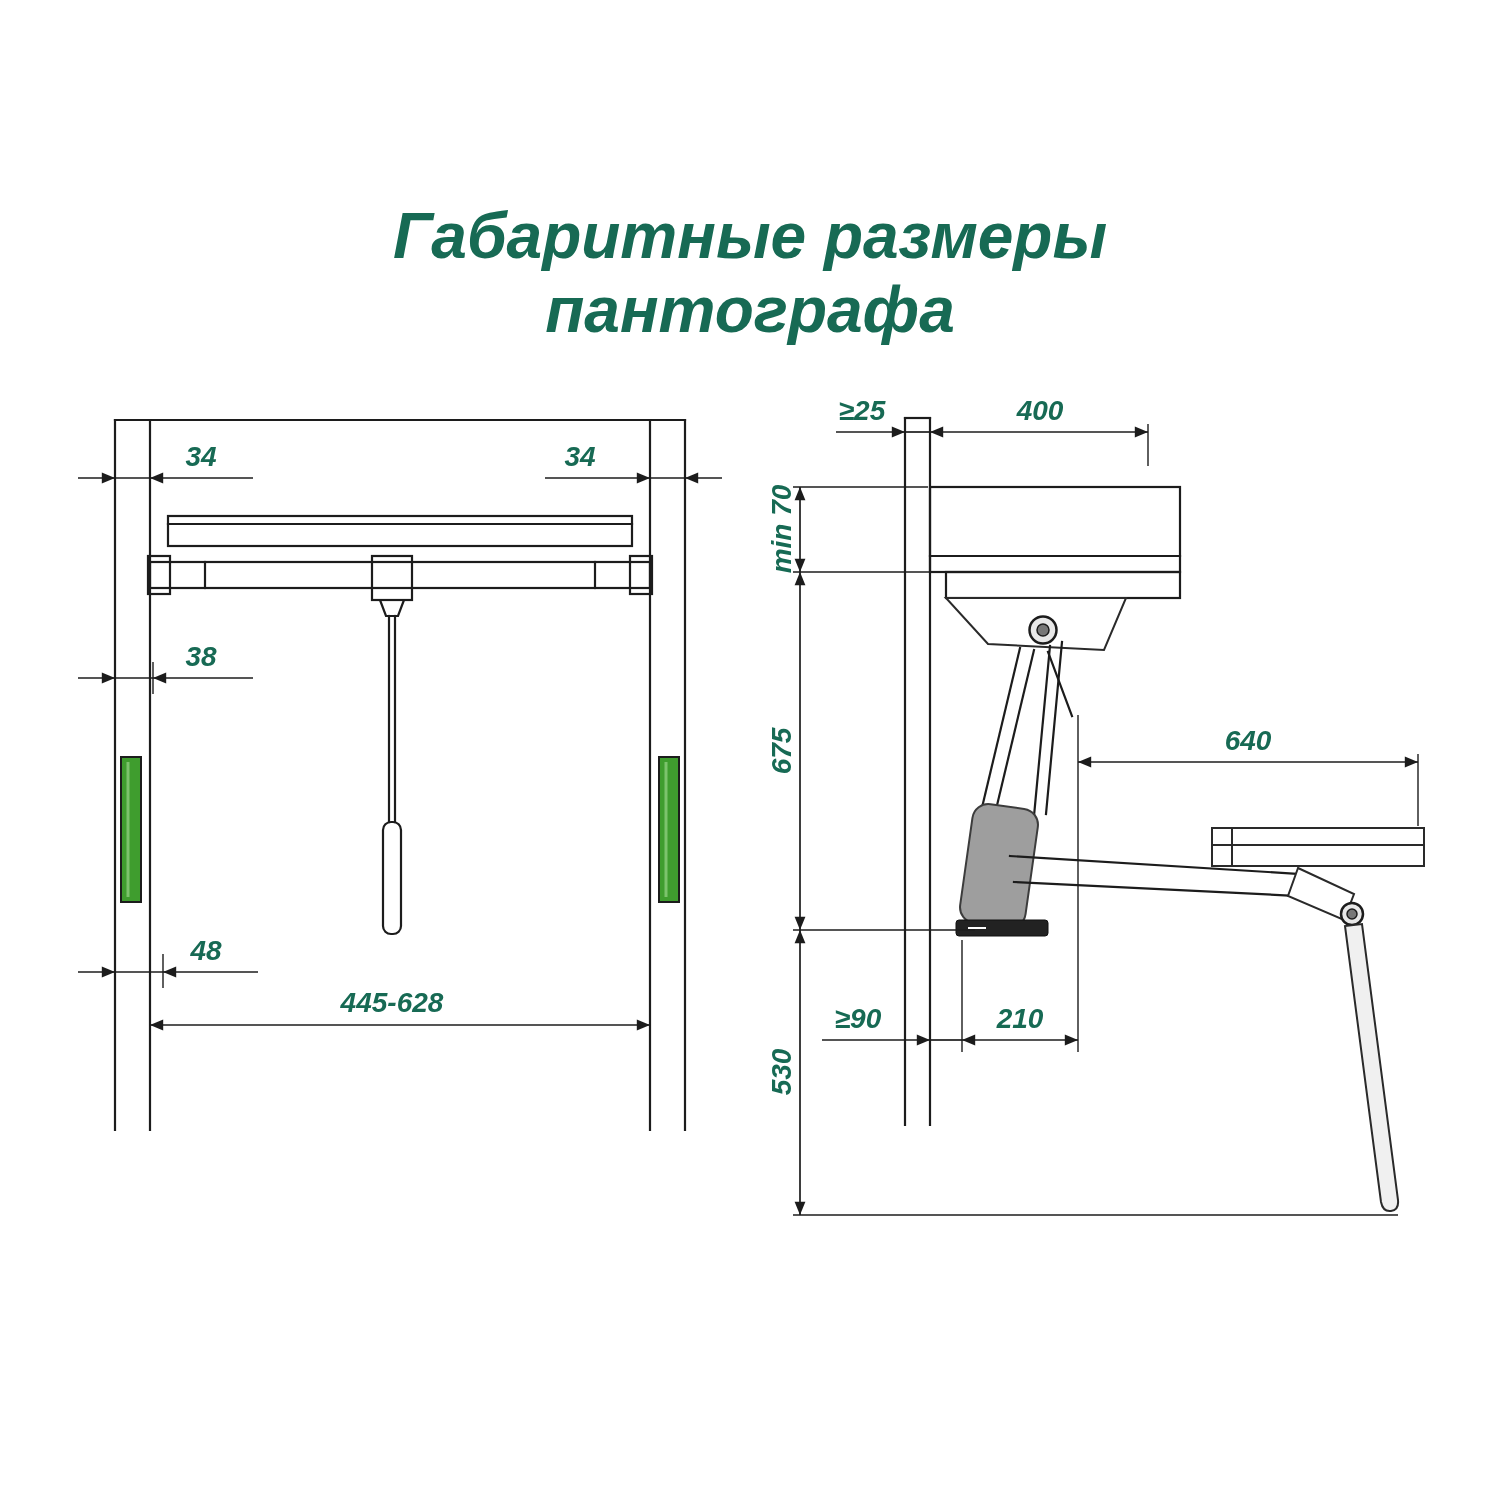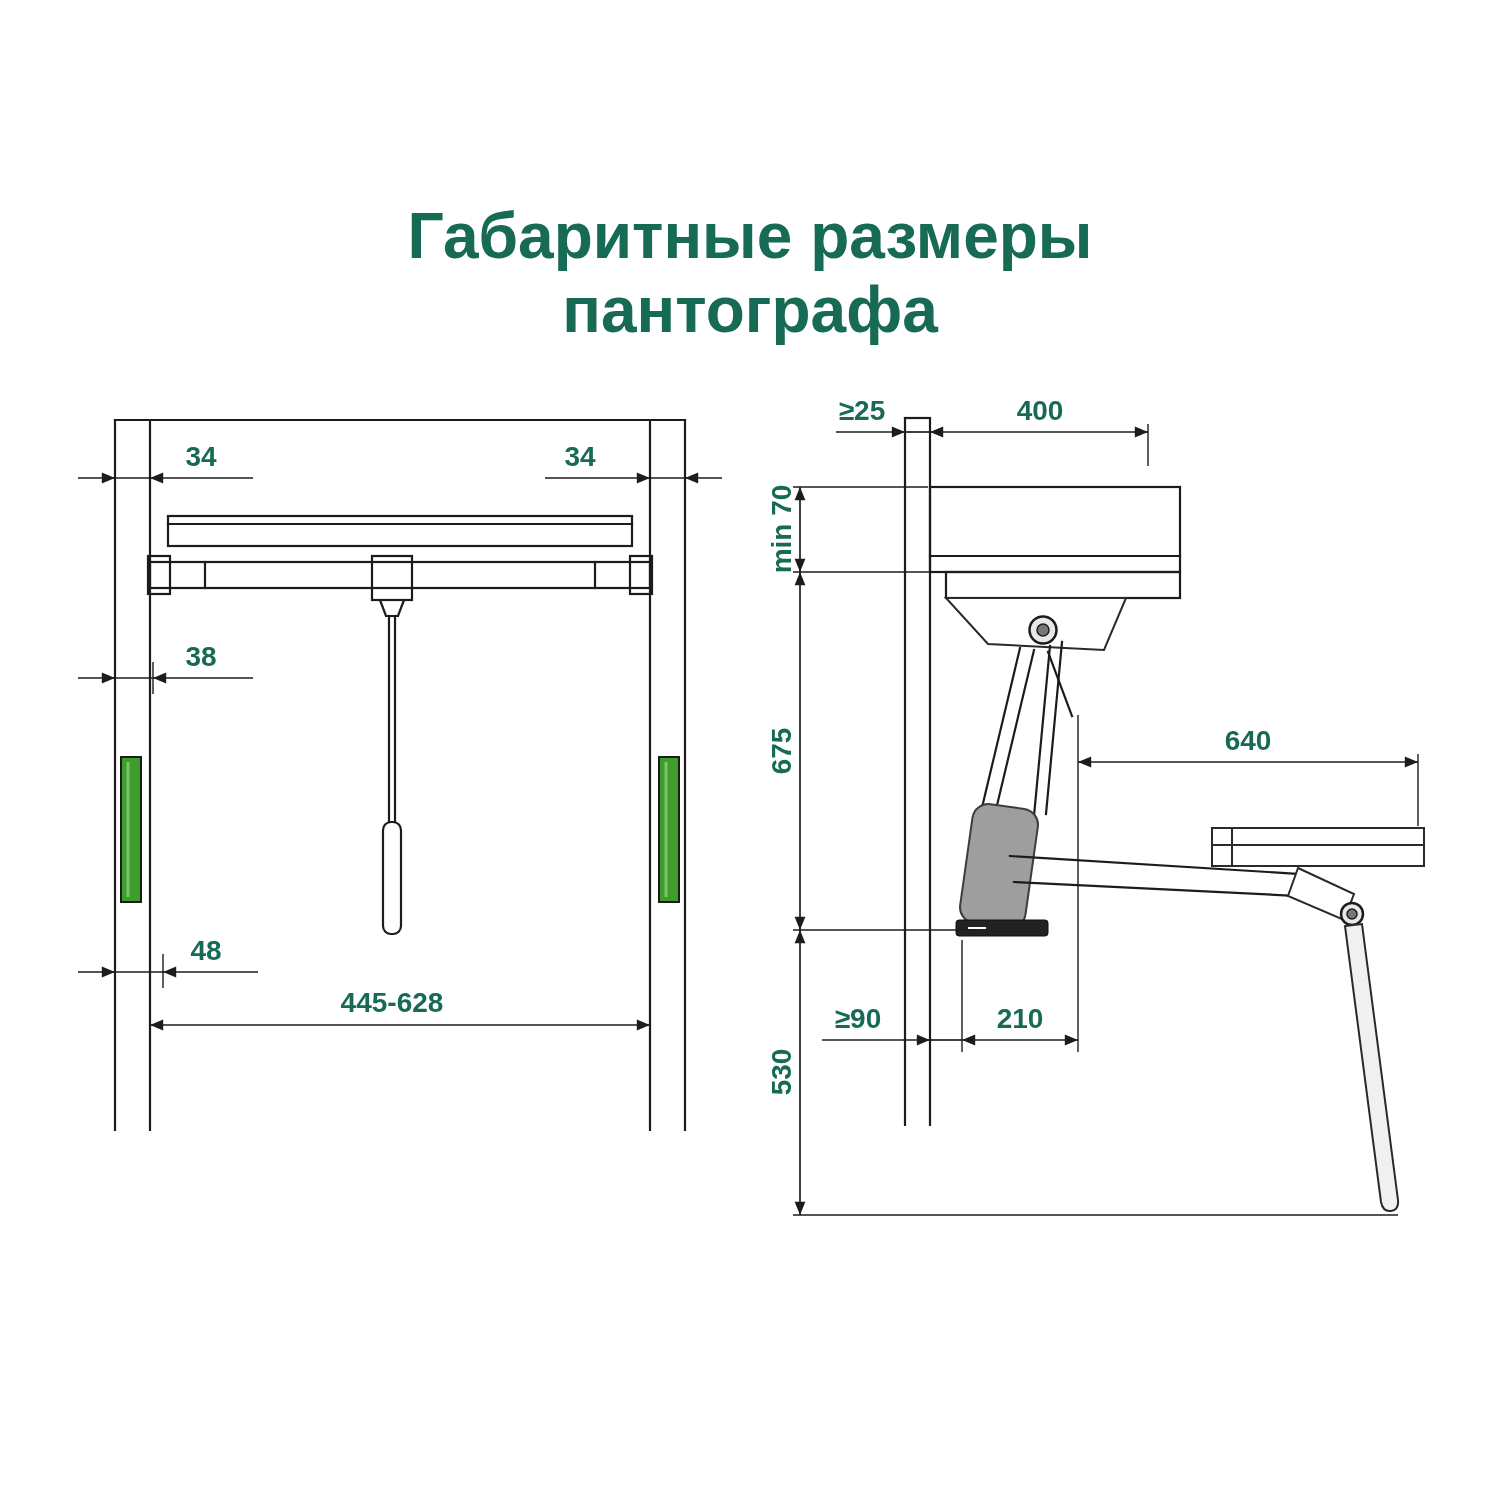--- a/index.html
+++ b/index.html
@@ -6,20 +6,21 @@
     --green:#176a54;
     --line:#1c1c1c;
   }
   html,body{margin:0;padding:0;background:#ffffff;}
   .canvas{
     position:relative;
     width:1500px;height:1499px;
     background:#ffffff;
     font-family:"Liberation Sans", sans-serif;
     overflow:hidden;
+    font-style:italic;
   }
   svg{position:absolute;left:0;top:0;}
   .title-text{
     font-family:"Liberation Sans", sans-serif;
     font-size:64px;
     font-weight:bold;
     fill:var(--green);
   }
   .dim-text{
     font-family:"Liberation Sans", sans-serif;

